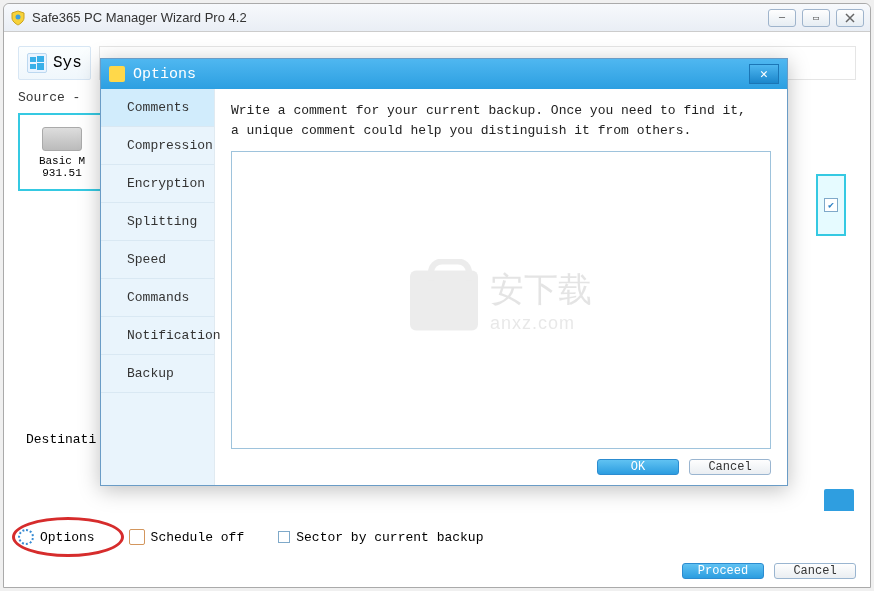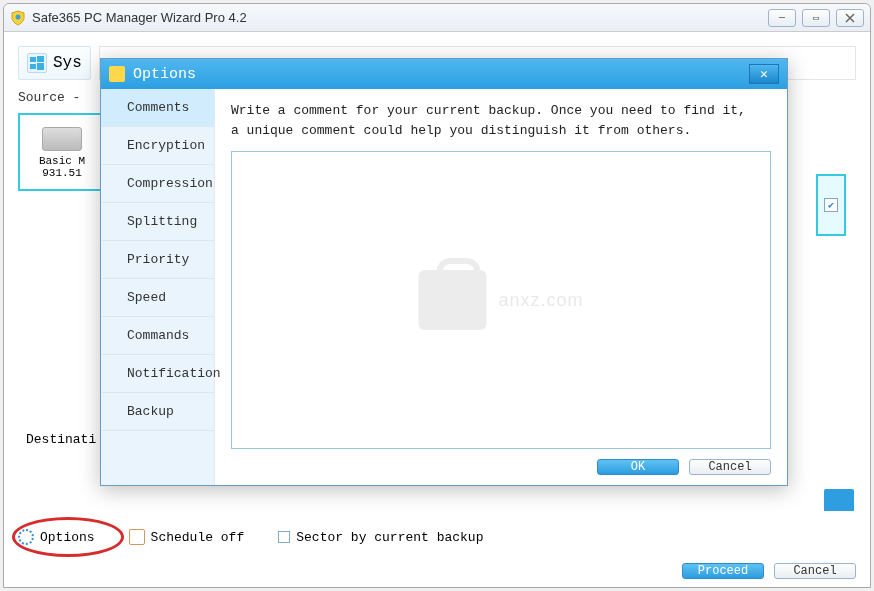--- a/index.html
+++ b/index.html
@@ -158,38 +158,38 @@
   <div class="dialog">
     <div class="dialog-title">
       <span class="shield2"></span>
       <span>Options</span>
       <span class="spacer"></span>
       <div class="dialog-close">✕</div>
     </div>
     <div class="dialog-body">
       <div class="dialog-sidebar">
         <div class="side-item active">Comments</div>
+        <div class="side-item">Compression</div>
         <div class="side-item">Encryption</div>
-        <div class="side-item">Compression</div>
         <div class="side-item">Splitting</div>
-        <div class="side-item">Priority</div>
         <div class="side-item">Speed</div>
         <div class="side-item">Commands</div>
         <div class="side-item">Notification</div>
         <div class="side-item">Backup</div>
       </div>
       <div class="dialog-content">
         <div class="help-text">
           <div>Write a comment for your current backup. Once you need to find it,</div>
           <div>a unique comment could help you distinguish it from others.</div>
         </div>
         <div class="comment-box">
           <div class="watermark">
             <div class="bag"></div>
             <div class="txt">
+              <div class="cn">安下载</div>
               <div class="en">anxz.com</div>
             </div>
           </div>
         </div>
         <div class="dialog-footer">
           <div class="btn btn-primary">OK</div>
           <div class="btn btn-default">Cancel</div>
         </div>
       </div>
     </div>

